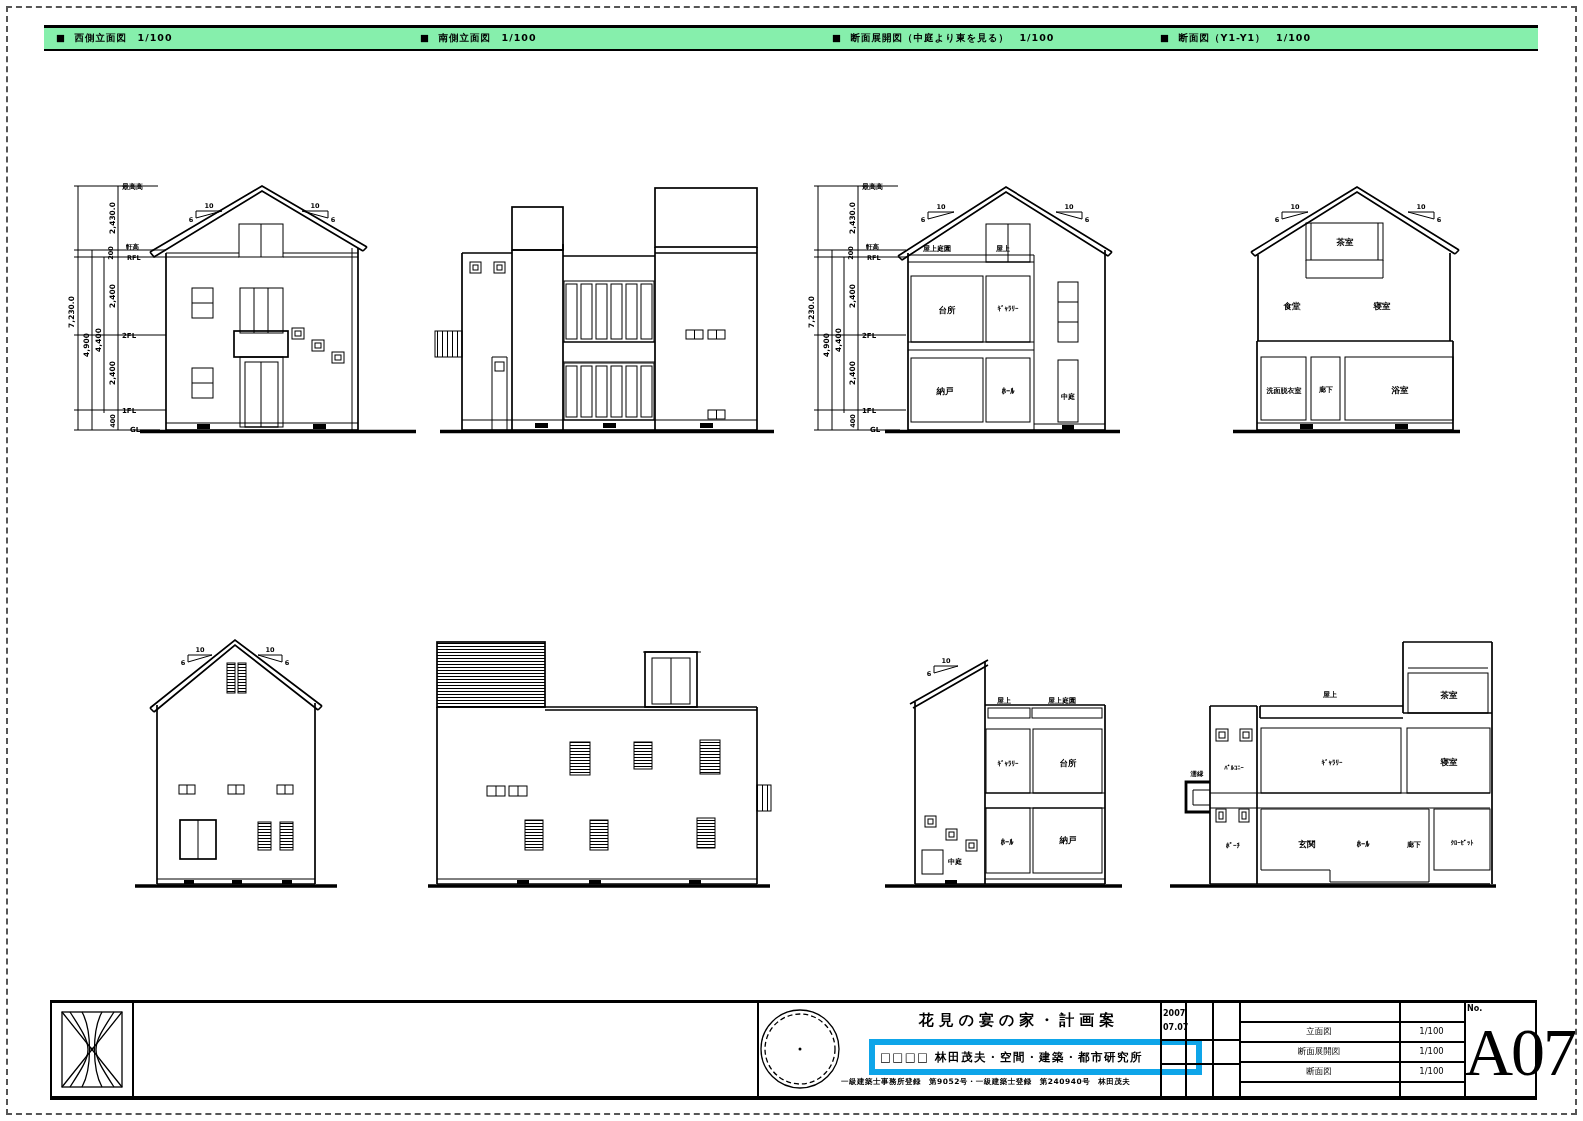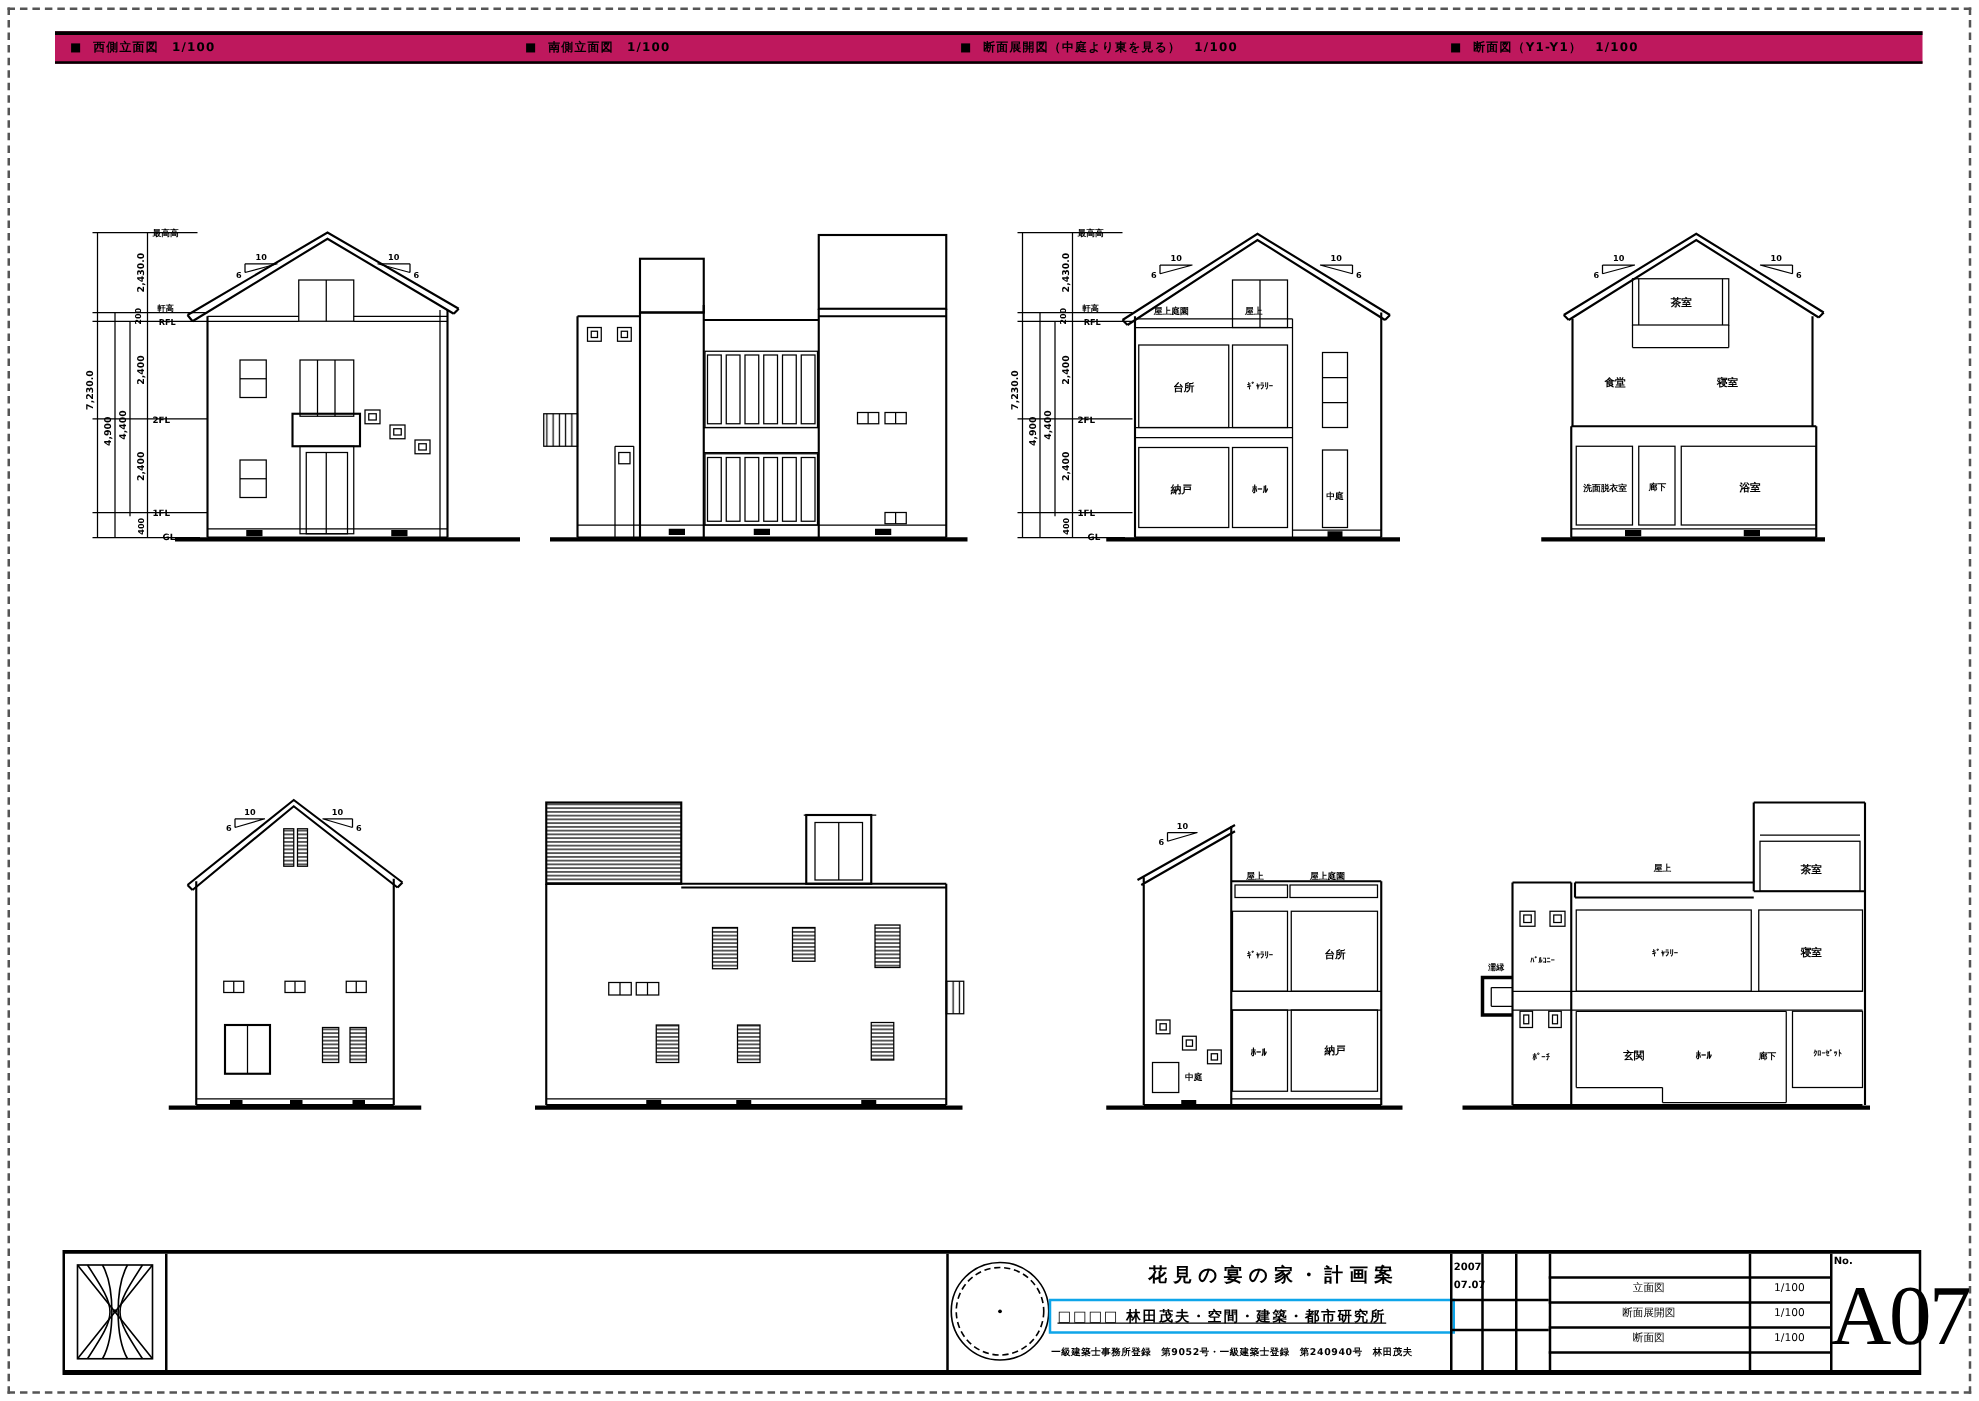--- a/index.html
+++ b/index.html
@@ -1,46 +1,46 @@
 <!DOCTYPE html>
 <html><head>
 <meta charset="utf-8">
 <style>
   html,body{margin:0;padding:0;background:#fff;}
   .page{position:relative;width:1583px;height:1121px;background:#fff;overflow:hidden;
         font-family:"DejaVu Sans",sans-serif;color:#000;}
   .sheet-border{position:absolute;left:6px;top:6px;right:6px;bottom:6px;border:2px dashed #555;pointer-events:none;}
   
-  .band{position:absolute;left:44px;width:1494px;background:#be185d;text-decoration:underline;}
+  .band{position:absolute;left:44px;width:1494px;background:#86efac;text-decoration:underline;}
   .band1{top:25px;height:21px;border-top:3px solid #000;border-bottom:2px solid #000;}
   .band2{top:52px;height:21px;border-top:2px solid #000;border-bottom:5px solid #000;}
   .band .lbl{position:absolute;top:4px;font-size:9.5px;font-weight:bold;white-space:pre;letter-spacing:1px;}
-  .l1{left:12px;} .l2{left:376px;} .l3{left:724px;} .l4{left:1116px;}
+  .l1{left:12px;} .l2{left:376px;} .l3{left:788px;} .l4{left:1116px;}
   
   svg.draw{position:absolute;overflow:visible;}
   svg .s{stroke:#000;fill:none;stroke-width:1;}
   svg .s2{stroke:#000;fill:none;stroke-width:1.7;}
   svg .s3{stroke:#000;fill:none;stroke-width:2.8;}
   svg .g{stroke:#000;fill:none;stroke-width:3.4;}
   svg .f{fill:#000;stroke:none;}
   svg .t{font:bold 8.5px "DejaVu Sans",sans-serif;fill:#000;}
   svg .t7{font:bold 7px "DejaVu Sans",sans-serif;fill:#000;}
   svg .t6{font:bold 6.5px "DejaVu Sans",sans-serif;fill:#000;}
   svg .td{font:bold 7.5px "DejaVu Sans",sans-serif;fill:#000;}
   svg .m{text-anchor:middle;}
   
   .tb{position:absolute;left:50px;top:1000px;width:1483px;height:93px;
       border-top:3px solid #000;border-bottom:4px solid #000;border-left:2px solid #000;border-right:2px solid #000;
       box-sizing:content-box;background:#fff;}
   .tb-v{position:absolute;top:0;bottom:0;width:2px;background:#000;}
   .tb-h{position:absolute;height:1.5px;background:#000;}
   .tb-title{position:absolute;left:808px;top:8px;width:318px;text-align:center;
             font-size:15px;font-weight:bold;letter-spacing:5px;white-space:nowrap;}
-  .tb-firm{position:absolute;left:787px;top:36px;width:316px;height:24px;border:2px solid #0ea5e9;
-           line-height:24px;font-size:11.5px;font-weight:bold;letter-spacing:1.5px;padding-left:5px;white-space:nowrap;overflow:hidden;text-decoration:underline;}
+  .tb-firm{position:absolute;left:817px;top:36px;width:316px;height:24px;border:6px solid #0ea5e9;
+           line-height:24px;font-size:11.5px;font-weight:bold;letter-spacing:1.5px;padding-left:5px;white-space:nowrap;overflow:hidden;}
   .tb-lic{position:absolute;left:789px;top:74px;width:330px;font-size:7.5px;font-weight:bold;letter-spacing:0.5px;white-space:nowrap;}
   .tb-date{position:absolute;font-size:8px;font-weight:bold;text-align:right;}
   .tb-cell{position:absolute;font-size:8.5px;font-weight:normal;text-align:center;line-height:18px;height:18px;white-space:nowrap;}
   .tb-no{position:absolute;left:1415px;top:1px;font-size:8px;font-weight:bold;}
   .tb-a07{position:absolute;left:1412px;top:10px;width:71px;text-align:left;
           font-size:68px;font-weight:500;letter-spacing:-2px;font-family:Liberation Serif, serif;}
 </style>
 </head>
 <body>
 

